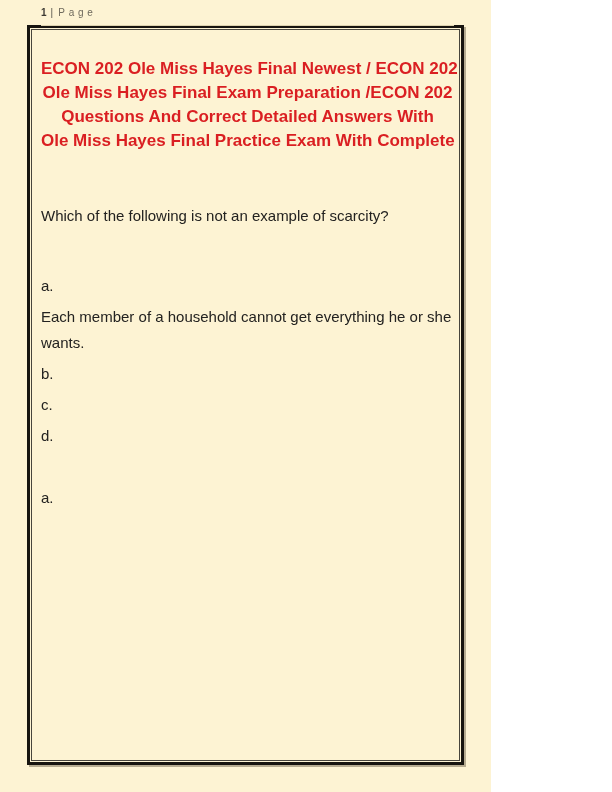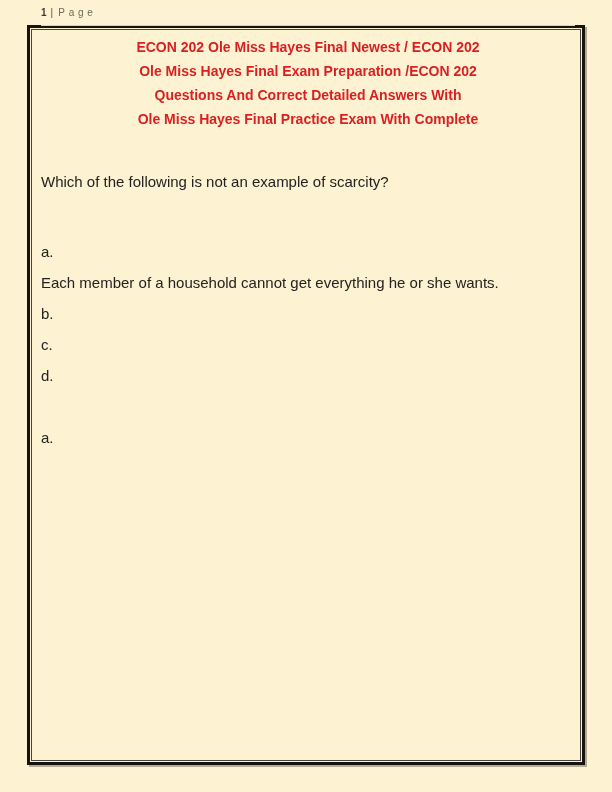--- a/index.html
+++ b/index.html
@@ -1,21 +1,21 @@
 <!DOCTYPE html>
 <html style="--page-bg: #fdf3d3; --border-dark: #17140f; --title-red: #da1f22; --answer-red: #e42a28; --body-text: #232220; --header-text: #6e695c;"><head>
 <meta charset="utf-8">
 <style>
   html, body {
     margin: 0;
     padding: 0;
   }
   .page {
     position: relative;
-    width: 612px;
+    width: 491px;
     height: 792px;
     background: var(--page-bg, #fdf3d3);
     font-family: "Liberation Sans", "DejaVu Sans", sans-serif;
     overflow: hidden;
   }
   
   .sheet-frame {
     position: absolute;
     left: 27px;
     top: 25px;
@@ -51,32 +51,32 @@
     margin-right: 4px;
   }
   .doc-header .sep {
     color: #55524a;
     margin-right: 5px;
   }
   .doc-header .lbl {
     letter-spacing: 0.38em;
   }
   .doc-title {
-    margin-top: 9px;
+    margin-top: 31px;
     text-align: center;
     color: var(--title-red, #da1f22);
     font-weight: bold;
-    font-size: 14px;
+    font-size: 17px;
   }
   .doc-title .tline {
     line-height: 24px;
     white-space: nowrap;
   }
   .body-text {
-    margin-top: 38px;
+    margin-top: 50px;
     color: var(--body-text, #232220);
     font-size: 15px;
     max-width: 474px;
   }
   .body-text p {
     margin: 0 0 5px 0;
     line-height: 26px;
   }
   .blank {
     height: 26px;

